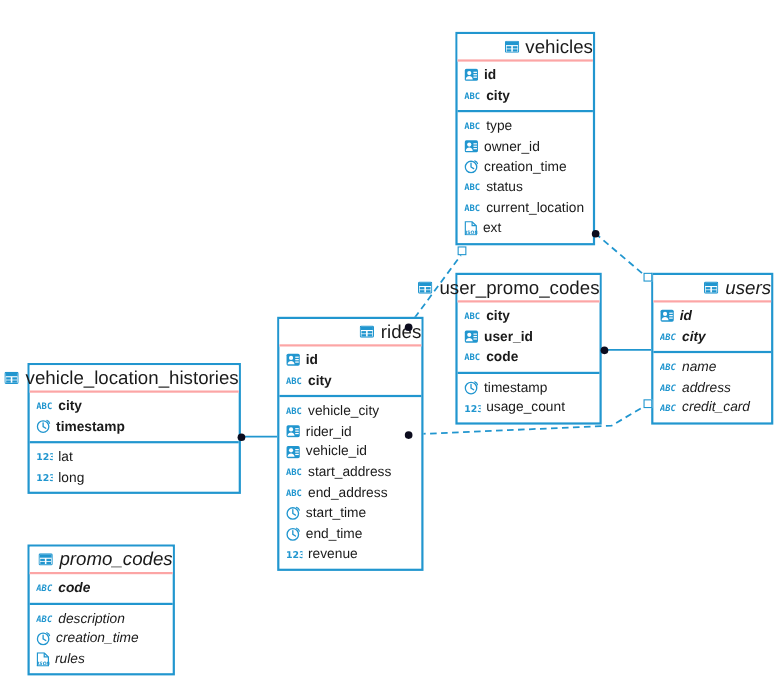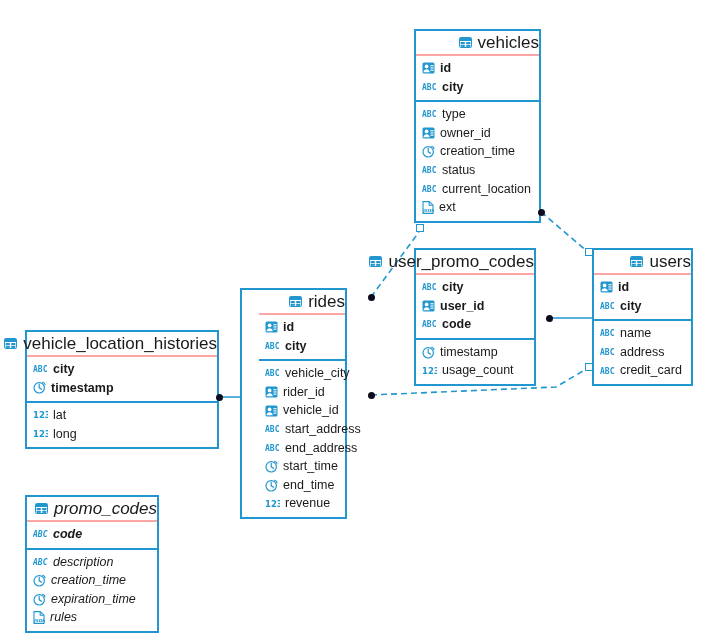--- a/index.html
+++ b/index.html
@@ -154,21 +154,21 @@
             <svg width="12" height="13" viewBox="0 0 12 13">
       <path d="M1 0.6 h6.2 L11 4.2 V12.4 H1 Z" fill="#ffffff" stroke="#2196cf" stroke-width="1.1"></path>
       <path d="M7.2 0.8 V4.2 H10.8" fill="none" stroke="#2196cf" stroke-width="1.1"></path>
       <text x="1.2" y="11.4" font-family="DejaVu Sans, sans-serif" font-size="4.2" font-weight="bold" fill="#2196cf">JSON</text>
     </svg>
           </span>
           <span class="row-label">ext</span>
         </div>
       </div>
     </div>
-    <div class="table-box" style="left: 414px; top: 248px; width: 122px;">
+    <div class="table-box" style="left: 414px; top: 248px; width: 133px;">
       <div class="tbl-header">
         <span class="ic">
           <svg width="13" height="11" viewBox="0 0 13 11">
       <rect x="0.5" y="0.5" width="12" height="10" rx="1" fill="#ffffff" stroke="#2196cf" stroke-width="1"></rect>
       <rect x="1" y="1" width="11" height="3" fill="#2196cf"></rect>
       <rect x="1.6" y="5" width="4.2" height="2.1" fill="#2196cf"></rect>
       <rect x="7.2" y="5" width="4.2" height="2.1" fill="#2196cf"></rect>
       <rect x="1.6" y="7.8" width="4.2" height="2.1" fill="#2196cf"></rect>
       <rect x="7.2" y="7.8" width="4.2" height="2.1" fill="#2196cf"></rect>
     </svg>
@@ -220,21 +220,21 @@
         <div class="row">
           <span class="ic">
             <svg width="15" height="10" viewBox="0 0 15 10">
       <text x="0" y="8.4" font-family="DejaVu Sans, sans-serif" font-size="8.5" font-weight="bold" fill="#2196cf">123</text>
     </svg>
           </span>
           <span class="row-label">usage_count</span>
         </div>
       </div>
     </div>
-    <div class="table-box" style="left: 592px; top: 248px; width: 101px;">
+    <div class="table-box" style="left: 592px; top: 248px; width: 111px; font-style: italic;">
       <div class="tbl-header">
         <span class="ic">
           <svg width="13" height="11" viewBox="0 0 13 11">
       <rect x="0.5" y="0.5" width="12" height="10" rx="1" fill="#ffffff" stroke="#2196cf" stroke-width="1"></rect>
       <rect x="1" y="1" width="11" height="3" fill="#2196cf"></rect>
       <rect x="1.6" y="5" width="4.2" height="2.1" fill="#2196cf"></rect>
       <rect x="7.2" y="5" width="4.2" height="2.1" fill="#2196cf"></rect>
       <rect x="1.6" y="7.8" width="4.2" height="2.1" fill="#2196cf"></rect>
       <rect x="7.2" y="7.8" width="4.2" height="2.1" fill="#2196cf"></rect>
     </svg>
@@ -284,21 +284,21 @@
         <div class="row">
           <span class="ic">
             <svg width="15" height="10" viewBox="0 0 15 10">
       <text x="0" y="8" font-family="DejaVu Sans Mono, monospace" font-size="8" font-weight="bold" fill="#2196cf">ABC</text>
     </svg>
           </span>
           <span class="row-label">credit_card</span>
         </div>
       </div>
     </div>
-    <div class="table-box" style="left: 240px; top: 288px; width: 107px; padding-left: 17px;">
+    <div class="table-box" style="left: 252px; top: 288px; width: 133px;">
       <div class="tbl-header">
         <span class="ic">
           <svg width="13" height="11" viewBox="0 0 13 11">
       <rect x="0.5" y="0.5" width="12" height="10" rx="1" fill="#ffffff" stroke="#2196cf" stroke-width="1"></rect>
       <rect x="1" y="1" width="11" height="3" fill="#2196cf"></rect>
       <rect x="1.6" y="5" width="4.2" height="2.1" fill="#2196cf"></rect>
       <rect x="7.2" y="5" width="4.2" height="2.1" fill="#2196cf"></rect>
       <rect x="1.6" y="7.8" width="4.2" height="2.1" fill="#2196cf"></rect>
       <rect x="7.2" y="7.8" width="4.2" height="2.1" fill="#2196cf"></rect>
     </svg>
@@ -497,30 +497,20 @@
         </div>
         <div class="row">
           <span class="ic">
             <svg width="13" height="13" viewBox="0 0 13 13">
       <circle cx="6.2" cy="6.8" r="5.2" fill="#ffffff" stroke="#2196cf" stroke-width="1.2"></circle>
       <path d="M6.2 3.4 v3.4 l2.4 1.5" fill="none" stroke="#2196cf" stroke-width="1.2" stroke-linecap="round"></path>
       <path d="M9.6 1.2 q2.1 0.6 2.5 2.6" fill="none" stroke="#2196cf" stroke-width="1.1" stroke-linecap="round"></path>
     </svg>
           </span>
           <span class="row-label">creation_time</span>
-        </div>
-        <div class="row">
-          <span class="ic">
-            <svg width="13" height="13" viewBox="0 0 13 13">
-      <circle cx="6.2" cy="6.8" r="5.2" fill="#ffffff" stroke="#2196cf" stroke-width="1.2"></circle>
-      <path d="M6.2 3.4 v3.4 l2.4 1.5" fill="none" stroke="#2196cf" stroke-width="1.2" stroke-linecap="round"></path>
-      <path d="M9.6 1.2 q2.1 0.6 2.5 2.6" fill="none" stroke="#2196cf" stroke-width="1.1" stroke-linecap="round"></path>
-    </svg>
-          </span>
-          <span class="row-label">expiration_time</span>
         </div>
         <div class="row">
           <span class="ic">
             <svg width="12" height="13" viewBox="0 0 12 13">
       <path d="M1 0.6 h6.2 L11 4.2 V12.4 H1 Z" fill="#ffffff" stroke="#2196cf" stroke-width="1.1"></path>
       <path d="M7.2 0.8 V4.2 H10.8" fill="none" stroke="#2196cf" stroke-width="1.1"></path>
       <text x="1.2" y="11.4" font-family="DejaVu Sans, sans-serif" font-size="4.2" font-weight="bold" fill="#2196cf">JSON</text>
     </svg>
           </span>
           <span class="row-label">rules</span>

